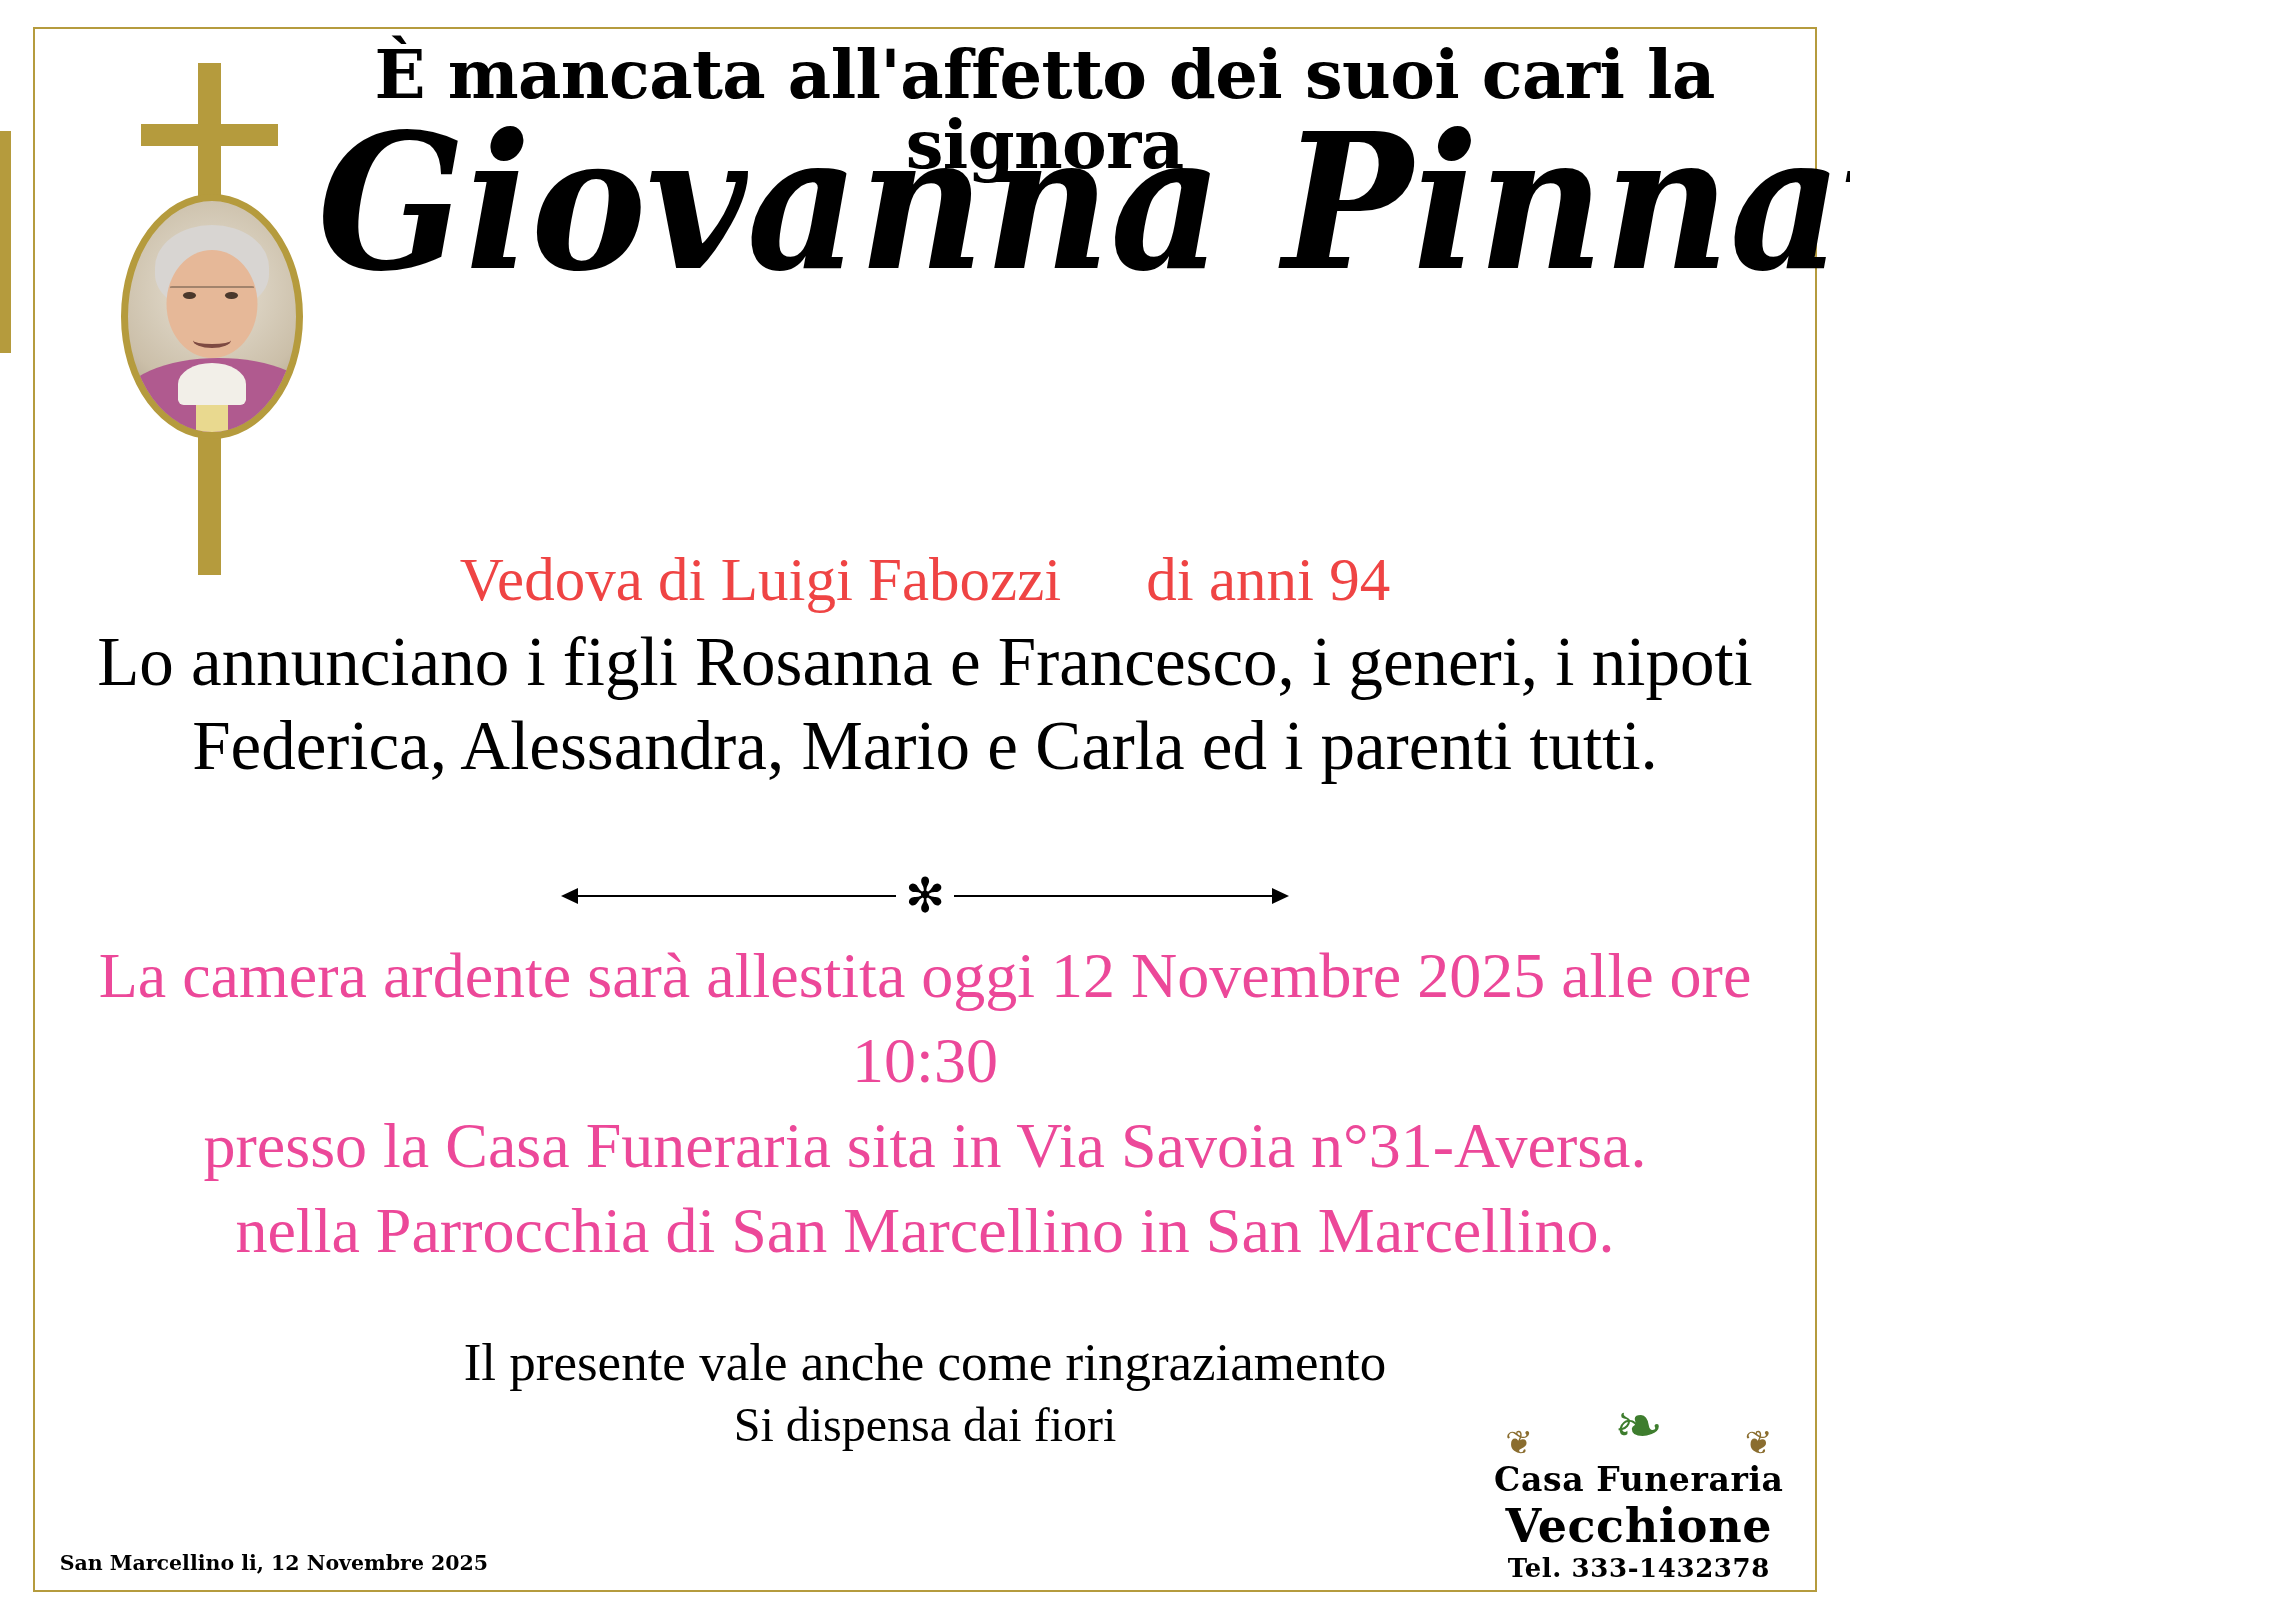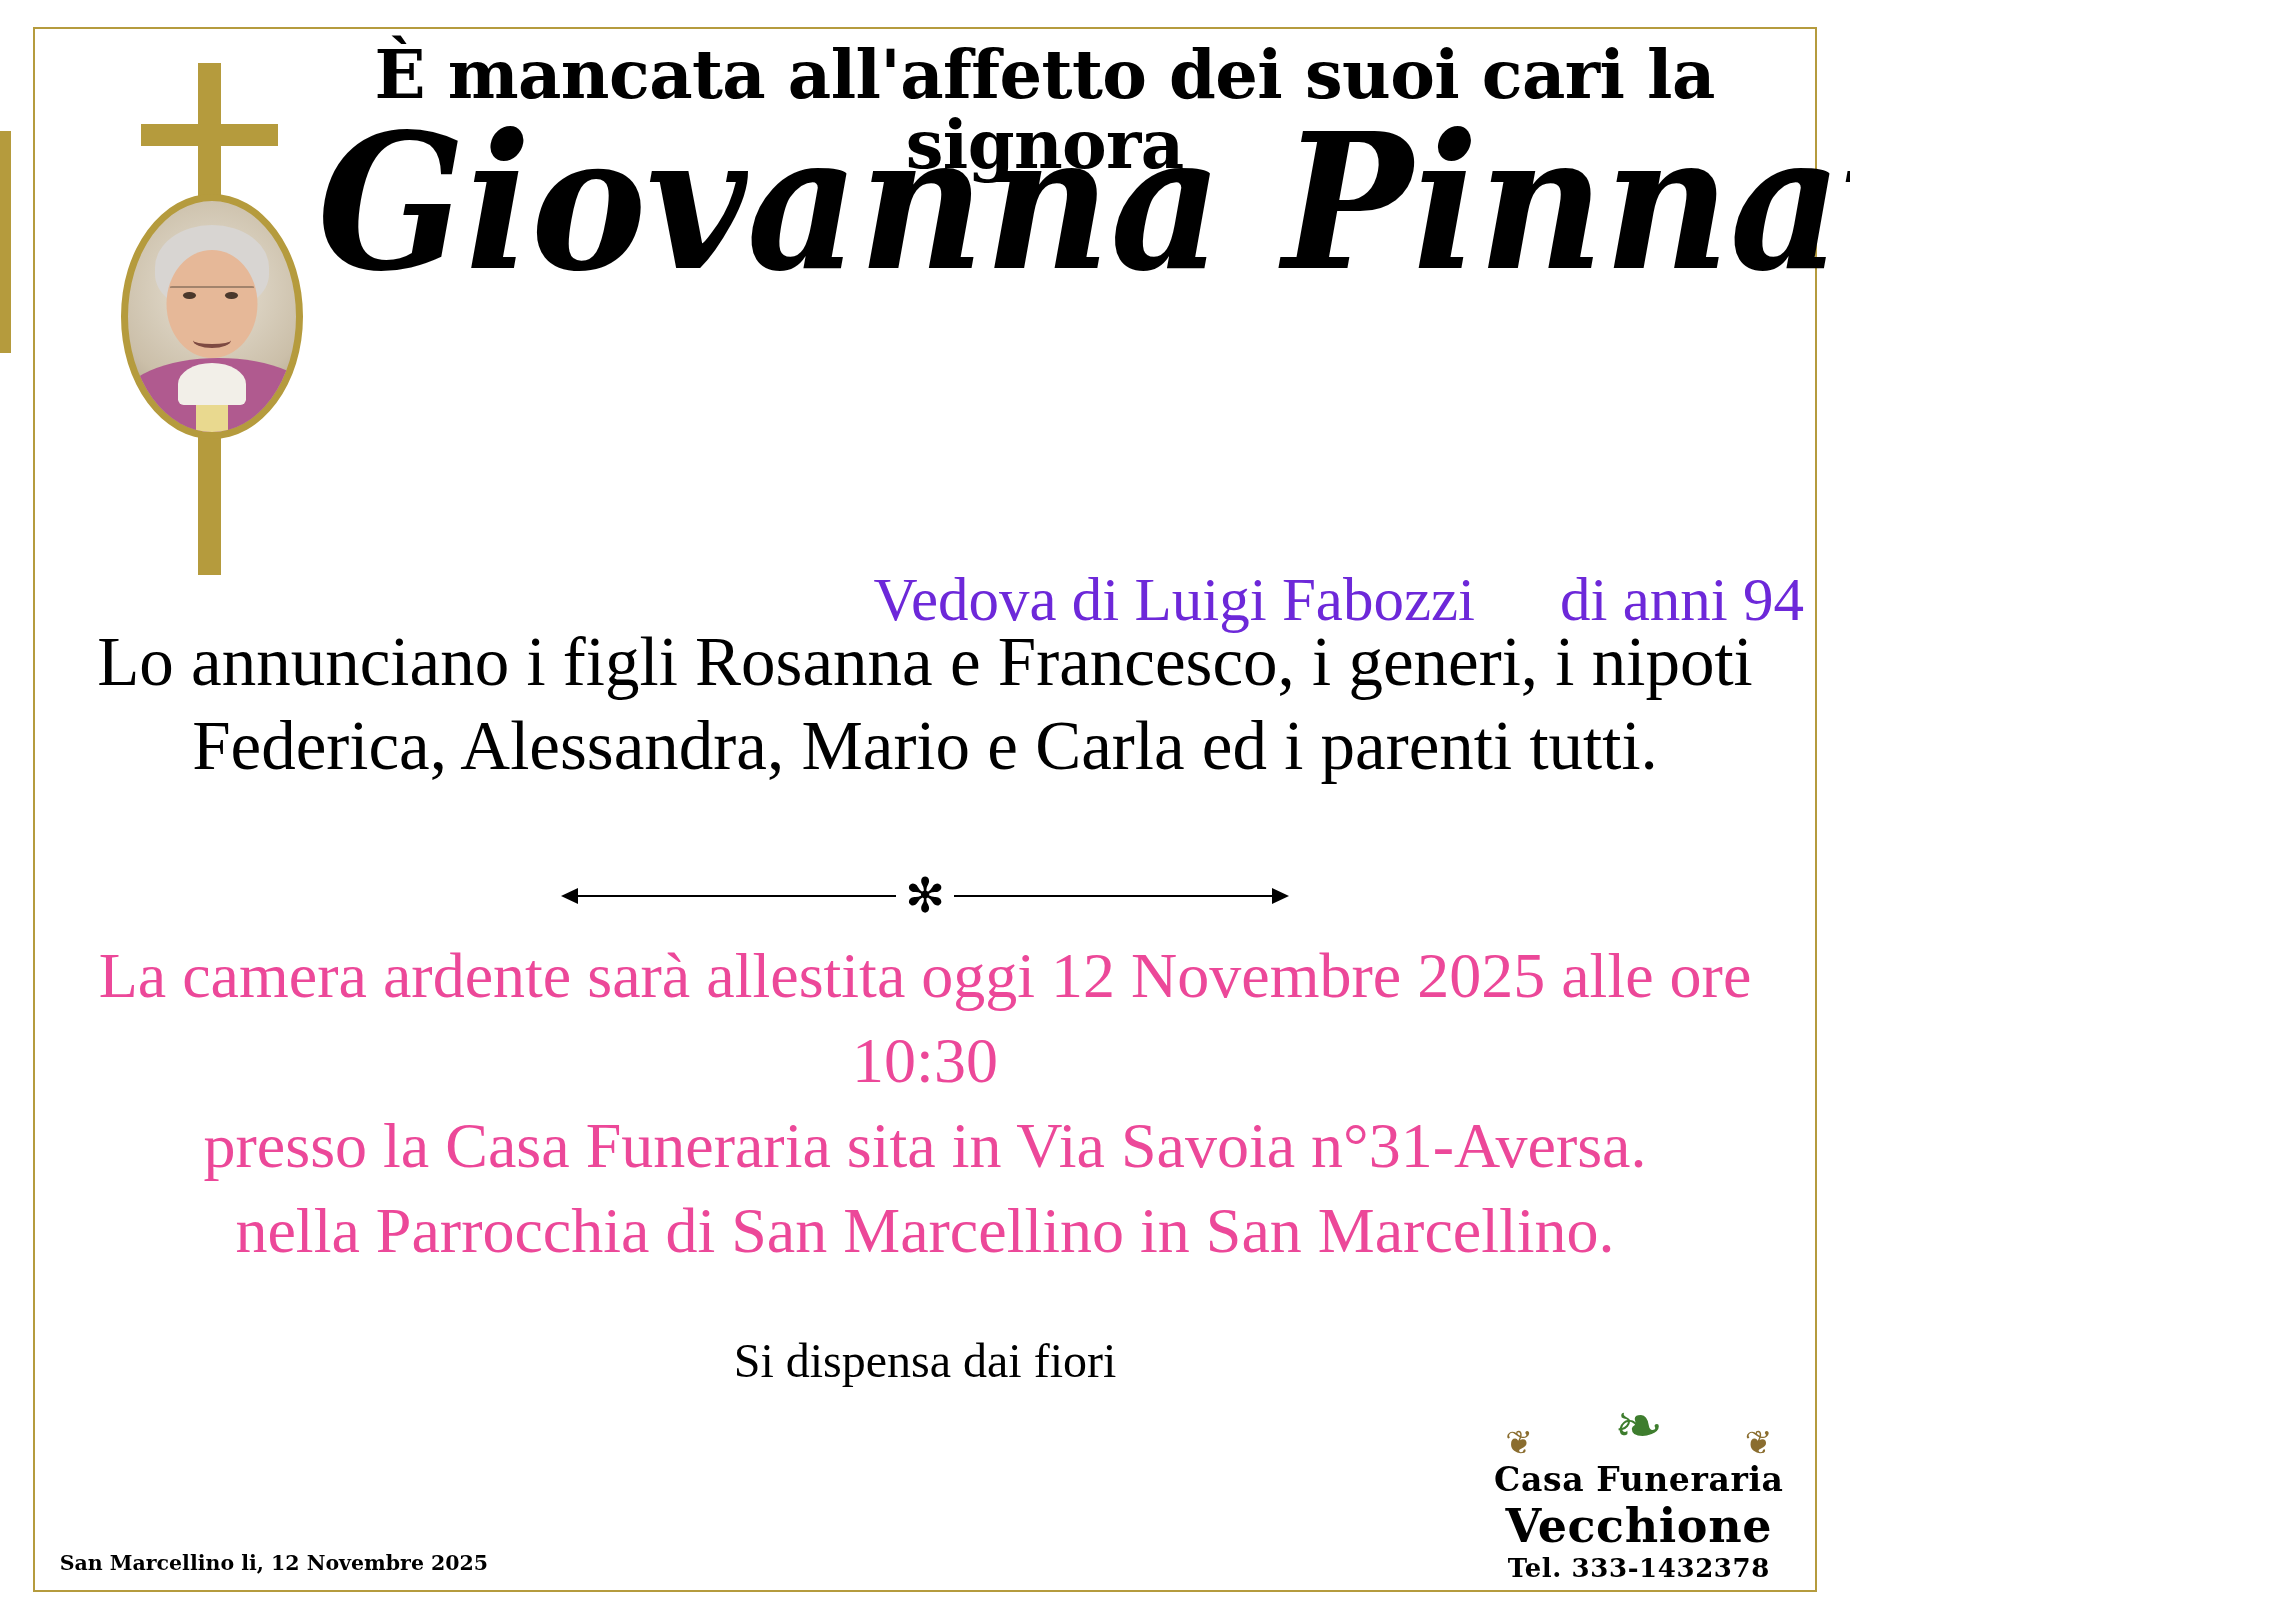--- a/index.html
+++ b/index.html
@@ -199,25 +199,24 @@
     transform: scaleX(0.92);
     transform-origin: center top;
     white-space: nowrap;
   }
 
   .subline {
     position: absolute;
     left: 0;
     right: 0;
     top: 512px;
-    text-align: right;
+    text-align: center;
     font-size: 61px;
     line-height: 1.1;
-    color: #6d28d9;
-    margin-top: 20px;
+    color: #ef4444;
   }
   .subline .age {
     display: inline-block;
     margin-left: 85px;
   }
 
   .announce {
     position: absolute;
     left: 11.4px;
     right: 11.4px;
@@ -398,20 +397,21 @@
       <div class="bar right"></div>
     </div>
 
     <div class="details">
       <div>La camera ardente sarà allestita oggi 12 Novembre 2025 alle ore 10:30</div>
       <div>presso la Casa Funeraria sita in Via Savoia n°31-Aversa.</div>
       <div>nella Parrocchia di San Marcellino in San Marcellino.</div>
     </div>
 
     <div class="closing">
+      <div class="thanks">Il presente vale anche come ringraziamento</div>
       <div class="flowers">Si dispensa dai fiori</div>
     </div>
 
     <div class="place-date">San Marcellino li, 12 Novembre 2025</div>
 
     <div class="logo">
       <div class="mark">
         <span class="swoosh">❧</span>
         <span class="flourish-l">❦</span>
         <span class="flourish-r">❦</span>

